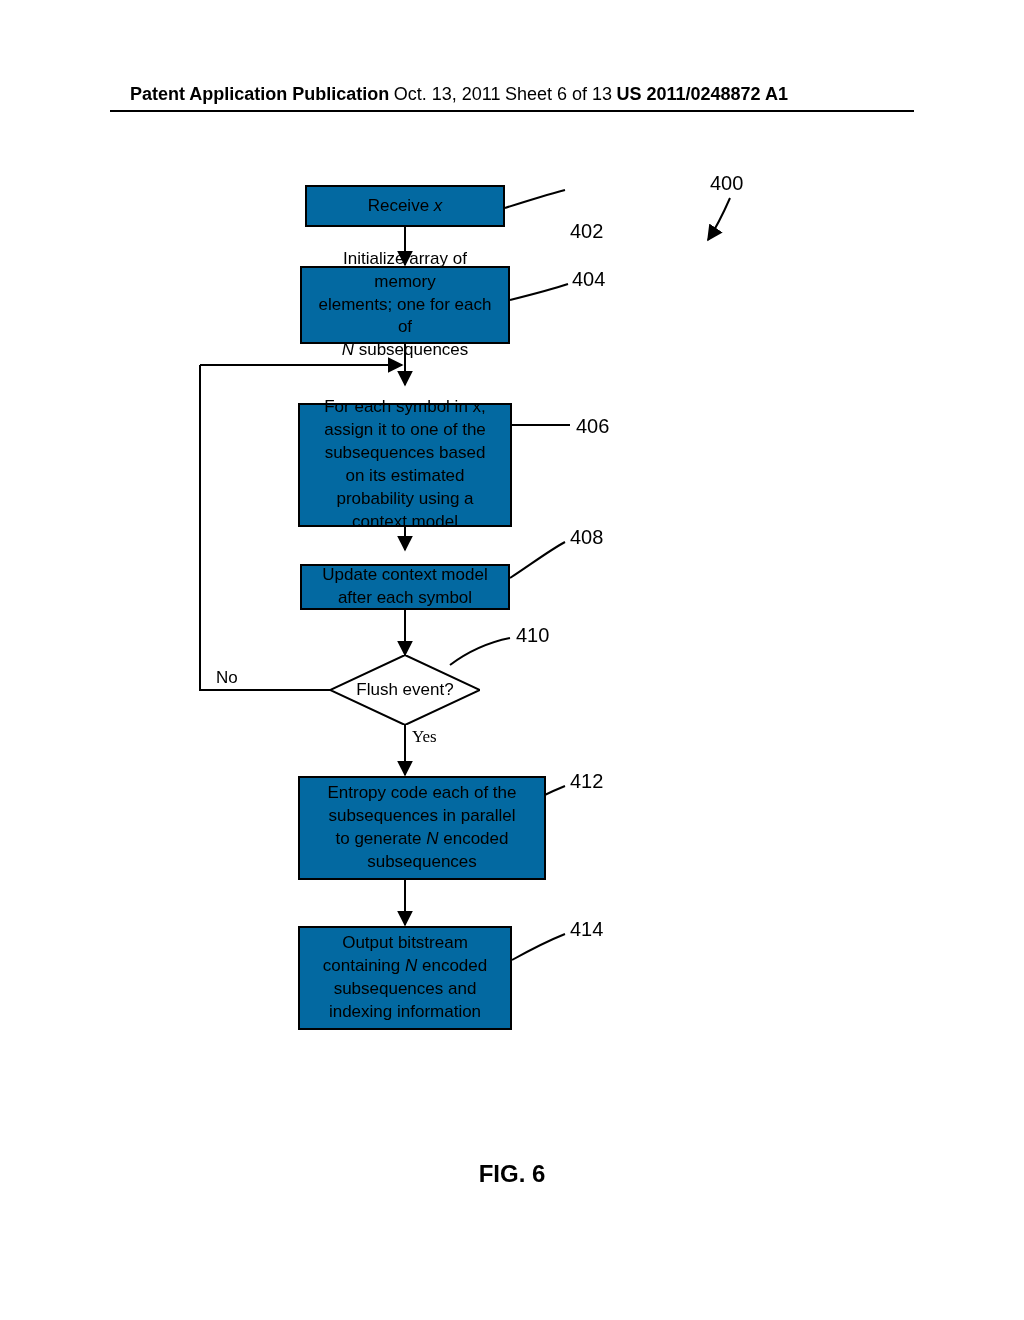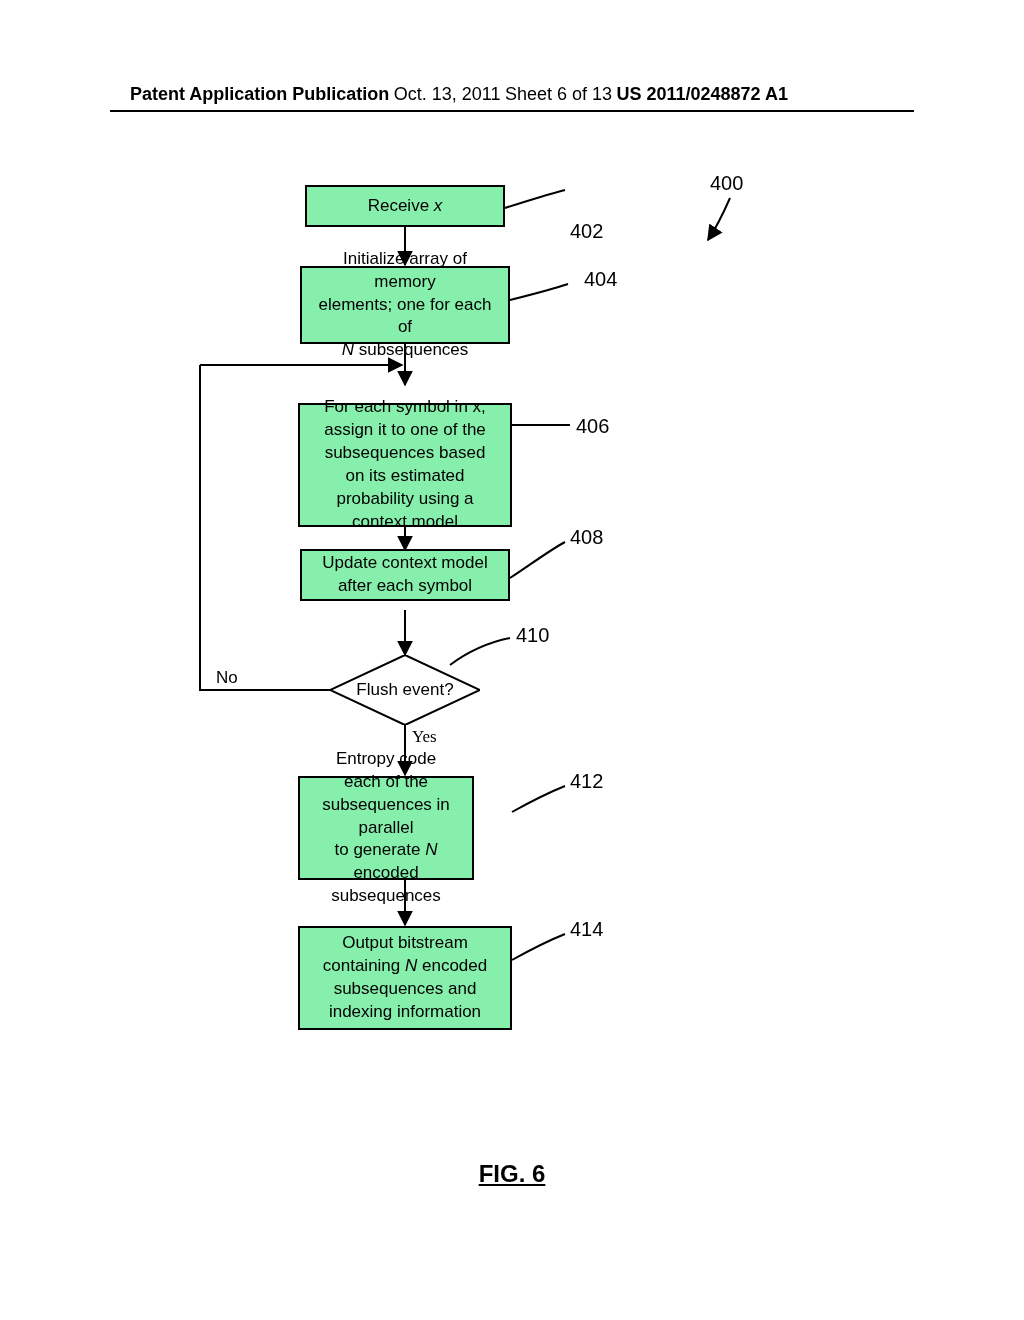--- a/index.html
+++ b/index.html
@@ -38,21 +38,21 @@
     top: 170px;
     left: 110px;
     width: 804px;
     height: 1000px;
   }
 
   
   .box {
     position: absolute;
     border: 2px solid #000;
-    background: #86efac;
+    background: #0369a1;
     text-align: center;
     font-size: 17px;
     line-height: 1.35;
     display: flex;
     align-items: center;
     justify-content: center;
     padding: 6px 16px;
   }
   .box .it { font-style: italic; }
 
@@ -83,21 +83,21 @@
 
   .fig-caption {
     position: absolute;
     top: 1160px;
     left: 0;
     width: 1024px;
     text-align: center;
     font-size: 24px;
     font-weight: bold;
   }
-  .fig-caption .u { text-decoration: underline; }
+  .fig-caption .u { }
 
   
   .arrows {
     position: absolute;
     top: 0; left: 0;
     width: 804px; height: 1000px;
     pointer-events: none;
   }
 </style>
 </head>
@@ -162,44 +162,44 @@
   </div>
   <div class="ref" style="left:460px; top:6px;margin-top:44px;">402</div>
 
   <div class="box" style="left:190px; top:96px; width:210px; height:78px;">
     <span>
       <span>Initialize array of memory</span><br>
       <span>elements; one for each of</span><br>
       <span class="it">N</span><span> subsequences</span>
     </span>
   </div>
-  <div class="ref" style="left:462px; top:98px;margin-left:12px;">404</div>
+  <div class="ref" style="left:462px; top:98px;">404</div>
 
   <div class="box" style="left:188px; top:233px; width:214px; height:124px;">
     <span>For each symbol in x, assign it to one of the subsequences based on its estimated probability using a context model</span>
   </div>
   <div class="ref" style="left:466px; top:245px;">406</div>
 
-  <div class="box" style="left:190px; top:379px; width:210px; height:52px;">
+  <div class="box" style="left:190px; top:394px; width:210px; height:46px;">
     <span>Update context model after each symbol</span>
   </div>
   <div class="ref" style="left:460px; top:356px;">408</div>
 
   <div class="diamond" style="left:220px; top:485px;">
     <svg viewBox="0 0 150 70">
         <polygon points="75,0 150,35 75,70 0,35" fill="#fff" stroke="#000" stroke-width="2"></polygon>
       </svg>
     <div class="dlabel">Flush event?</div>
   </div>
   <div class="ref" style="left:406px; top:454px;">410</div>
 
   <div class="branch-label" style="left:106px; top:498px;">No</div>
   <div class="branch-label" style="left:302px; top:557px;font-family:Liberation Serif, serif;">Yes</div>
 
-  <div class="box" style="left:188px; top:606px; width:176px; height:104px;">
+  <div class="box" style="left:188px; top:606px; width:248px; height:104px;">
     <span>
       <span>Entropy code each of the</span><br>
       <span>subsequences in parallel</span><br>
       <span>to generate </span><span class="it">N</span><span> encoded</span><br>
       <span>subsequences</span>
     </span>
   </div>
   <div class="ref" style="left:460px; top:600px;">412</div>
 
   <div class="box" style="left:188px; top:756px; width:214px; height:104px;">

